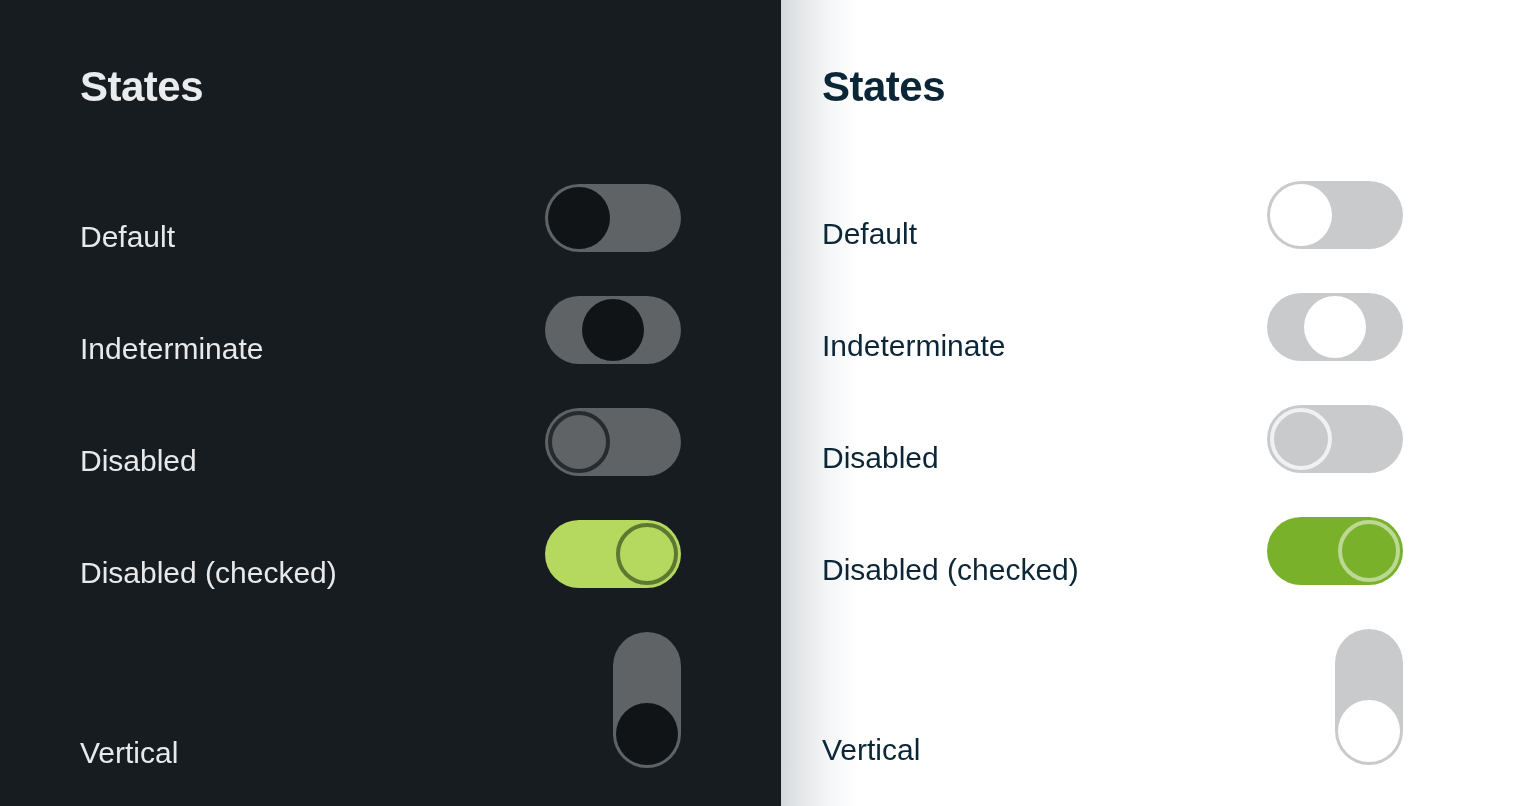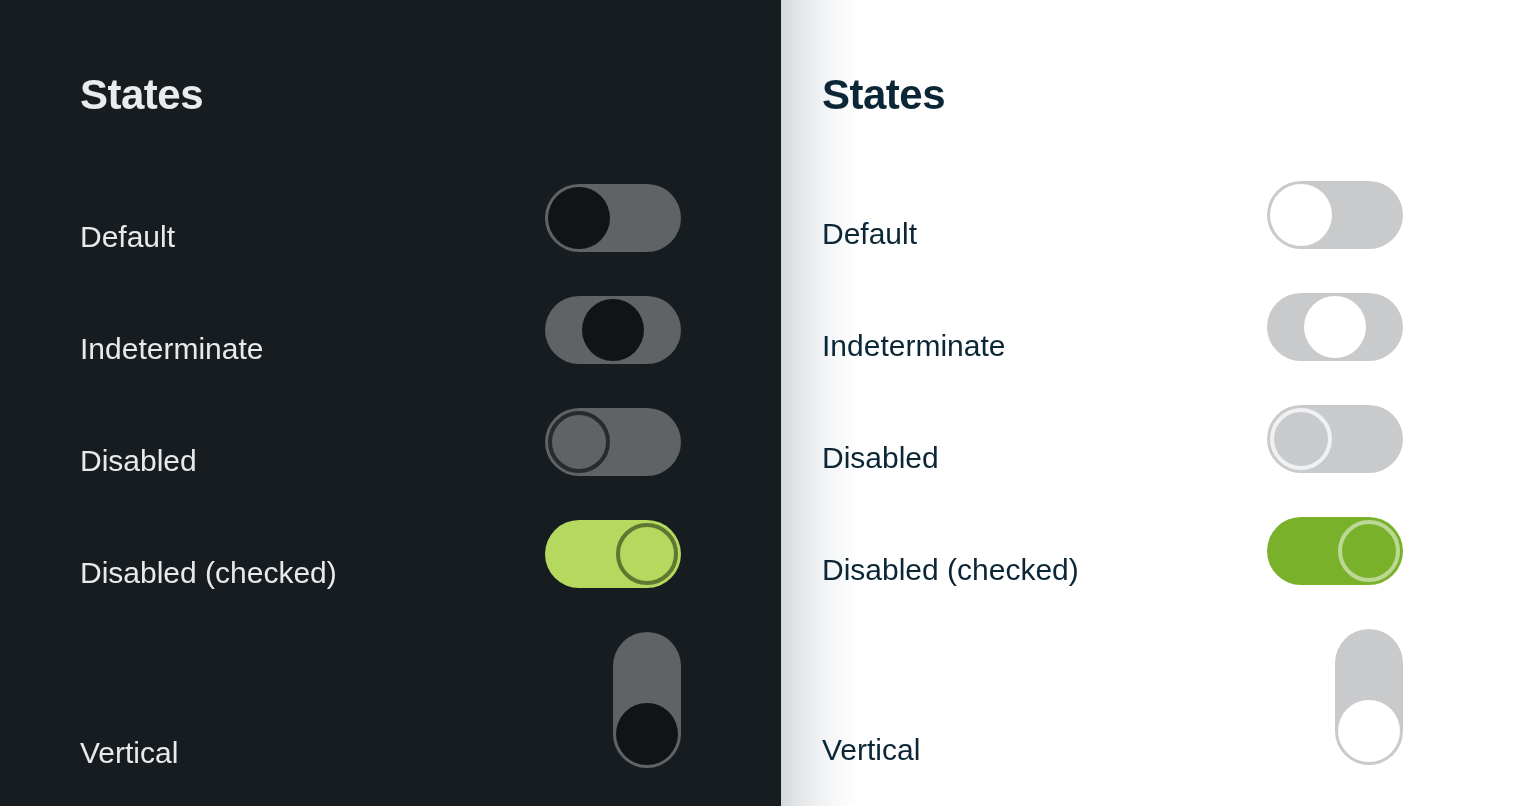--- a/index.html
+++ b/index.html
@@ -44,21 +44,21 @@
     background: linear-gradient(to right, #d6d9dc 0%, #e6e8ea 28%, #f5f6f7 62%, #ffffff 100%);
     pointer-events: none;
   }
 
   
   .heading {
     font-size: 42px;
     font-weight: bold;
     letter-spacing: -0.5px;
     position: absolute;
-    top: 71px;
+    top: 63px;
   }
   .panel--dark .heading { color: #e9ebed; left: 80px; }
   .panel--light .heading { color: #0b2636; left: 41px; }
 
   
   .rows {
     position: absolute;
     top: 140px;
     left: 0;
     right: 0;

